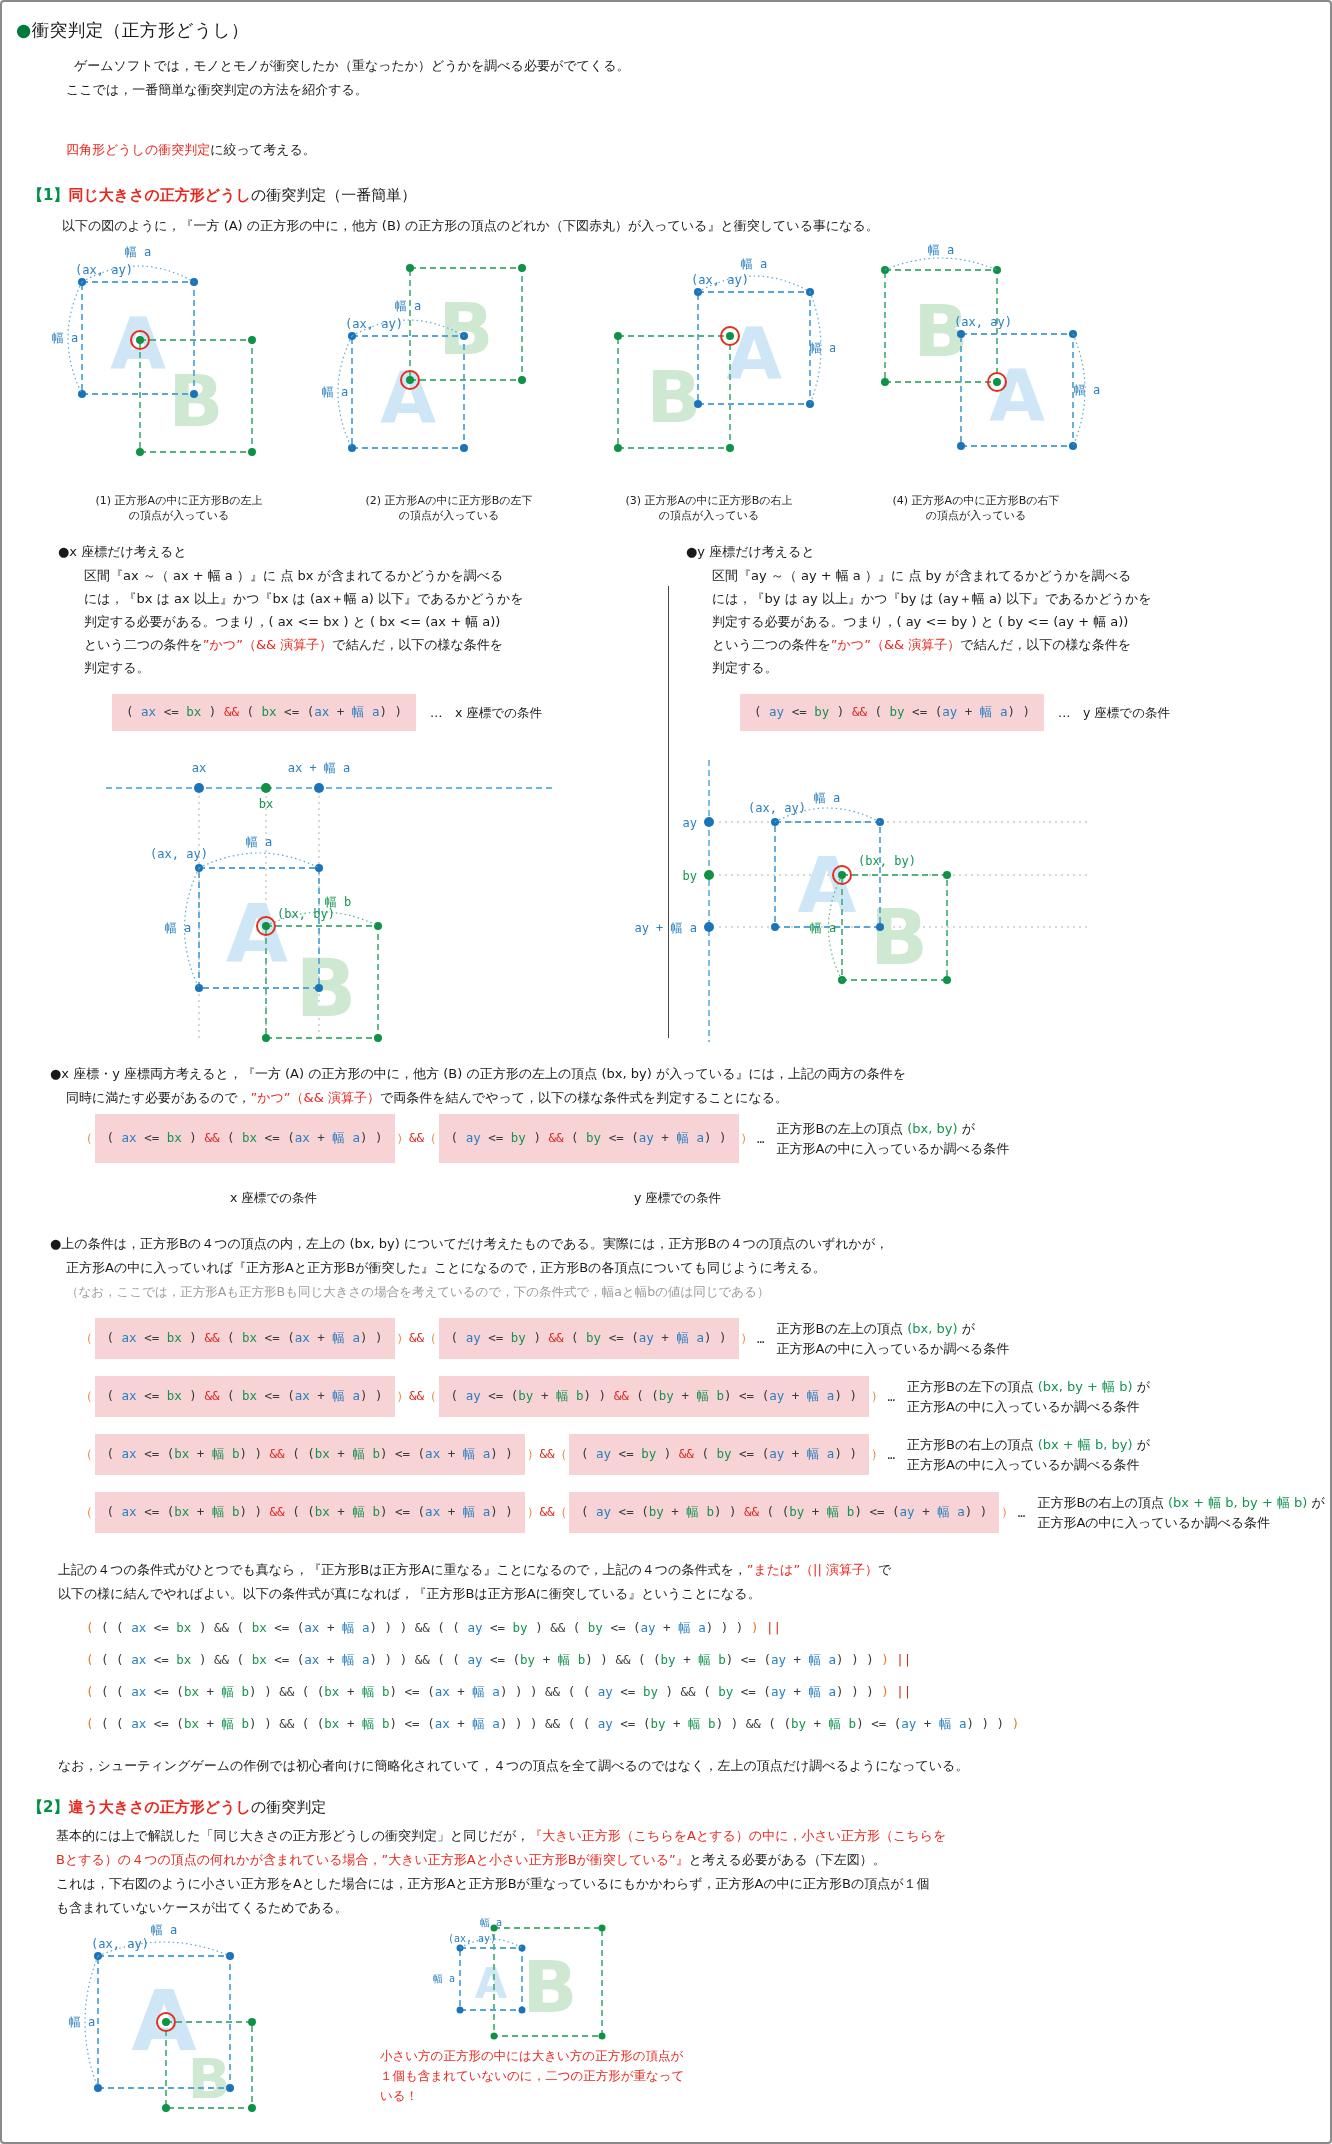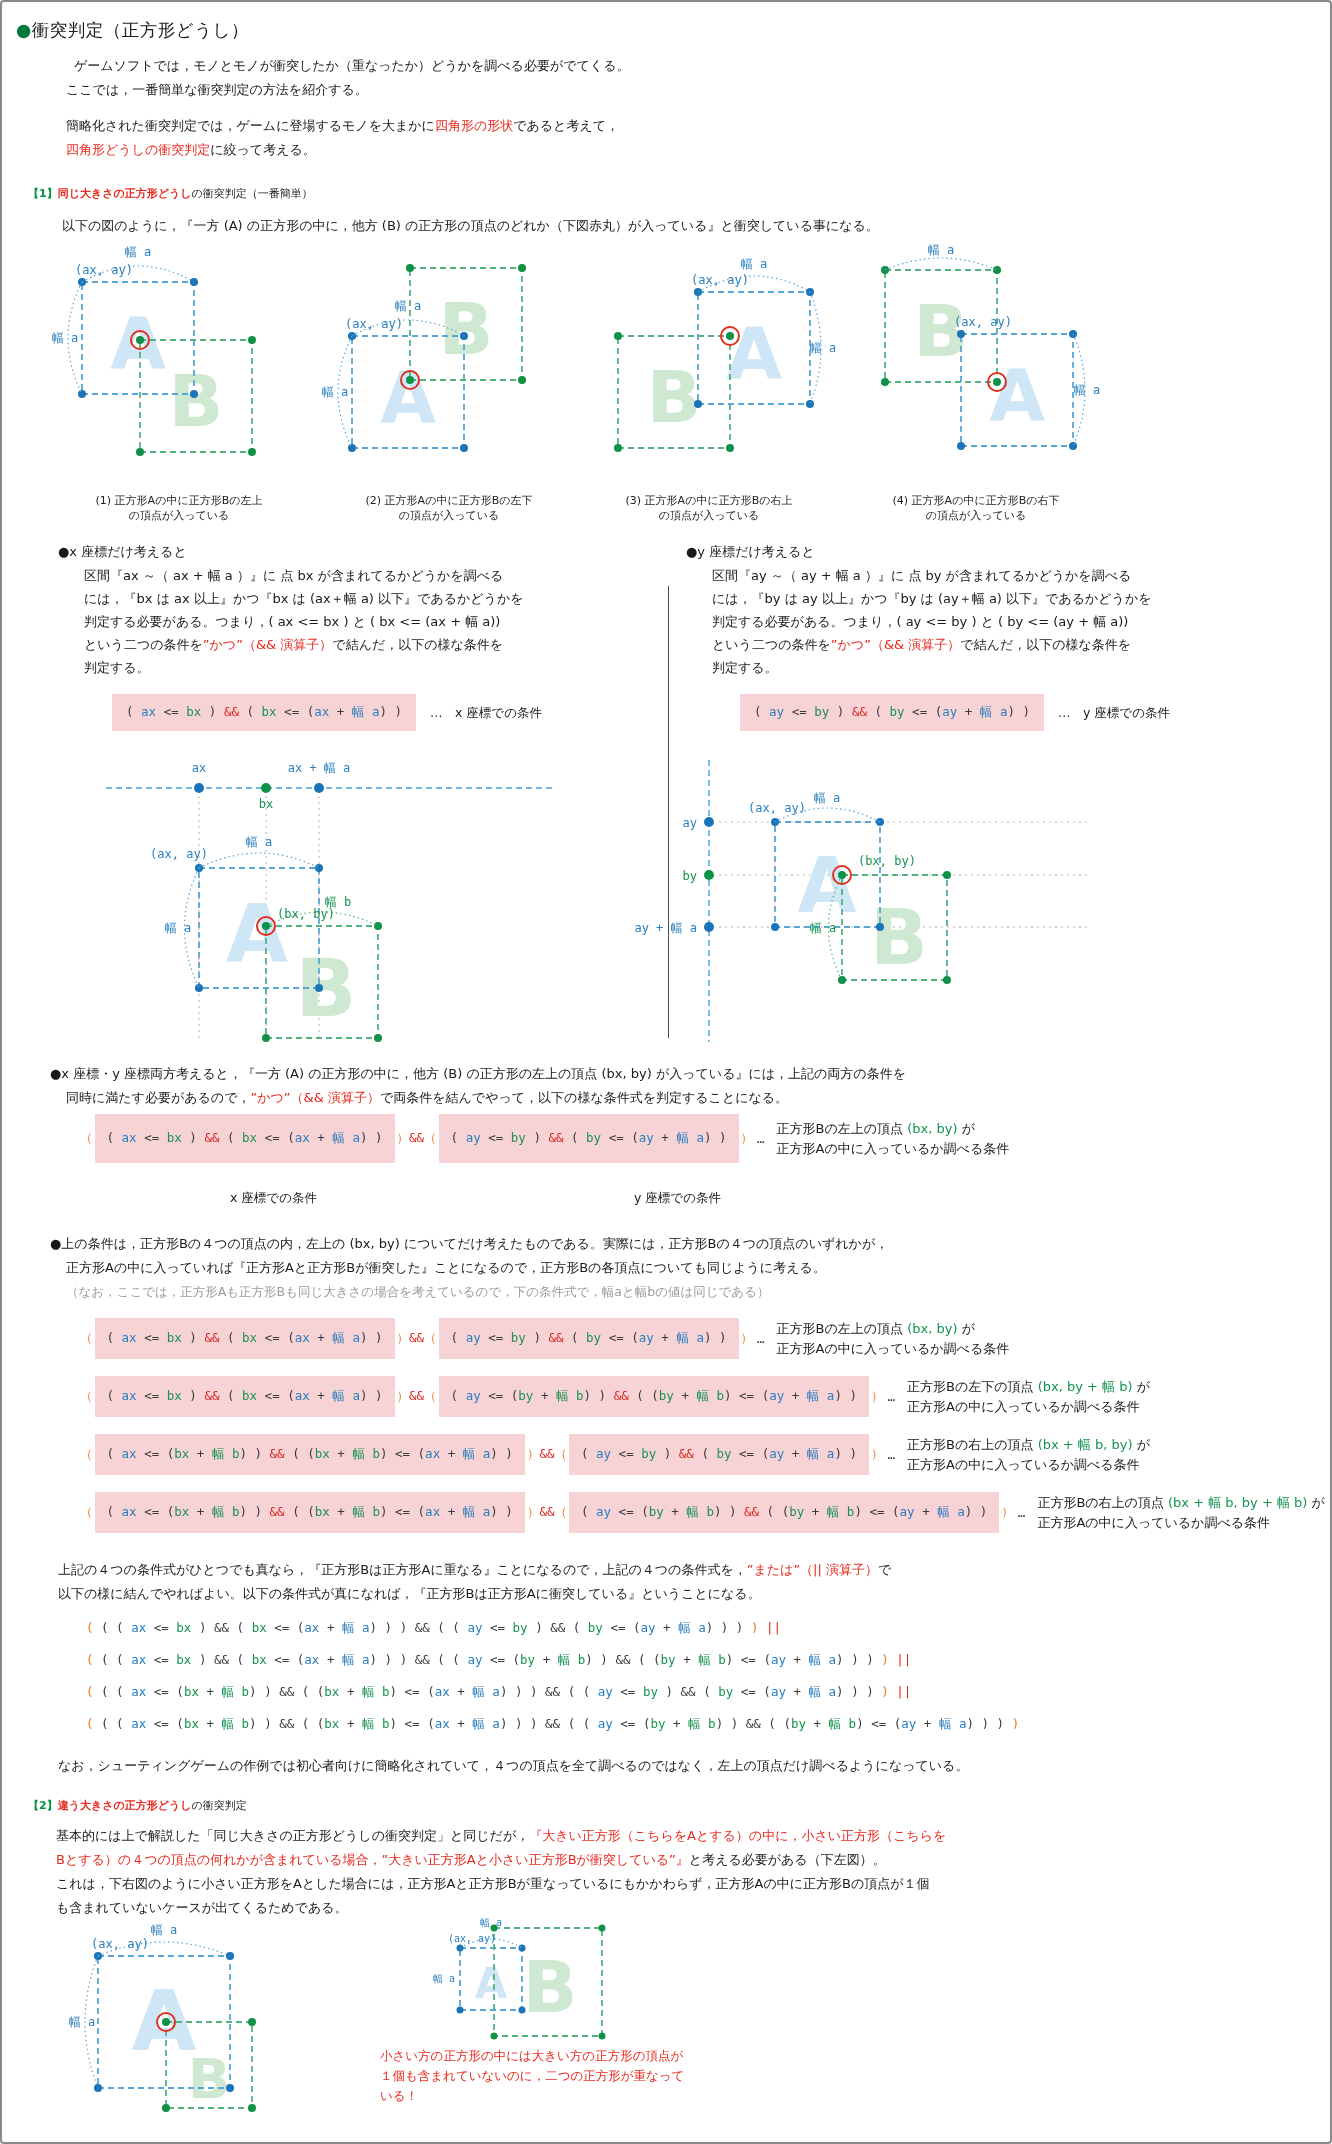--- a/index.html
+++ b/index.html
@@ -2,21 +2,21 @@
 <html><head>
 <meta charset="utf-8">
 <style>
   html,body{margin:0;padding:0;background:#fff;}
   .page{position:relative;width:1332px;height:2144px;background:#fff;border:2px solid #8a8a8a;border-radius:4px;box-sizing:border-box;font-family:"DejaVu Sans",sans-serif;color:#1a1a1a;overflow:hidden;}
   .abs{position:absolute;}
   .body-line{font-size:13px;line-height:23px;white-space:nowrap;}
   .small-line{font-size:12.5px;line-height:20px;white-space:nowrap;text-align:right;}
   .title{font-size:17.5px;letter-spacing:.5px;white-space:nowrap;}
   .title .bullet{color:#007a3d;}
-  .hline{font-size:11px;white-space:nowrap;}
+  .hline{font-size:15px;white-space:nowrap;}
   .hline .sg-gr{font-weight:bold;}
   .hline .sg-r{font-weight:bold;}
   .gray{color:#9b9b9b;}
   .codebox{background:#f8d3d6;display:inline-block;font-family:"DejaVu Sans Mono",monospace;font-size:12.5px;white-space:nowrap;}
   .codebox.slim{padding:10px 14px;}
   .codebox.tall{padding:16px 12px;}
   .codebox.rowp{padding:12px 12px;}
   .exprrow{display:flex;align-items:center;font-family:"DejaVu Sans Mono",monospace;font-size:12.5px;white-space:nowrap;}
   .exprrow .gap{margin:0 2px;}
   .annot{font-size:13px;line-height:20px;margin-left:10px;white-space:nowrap;font-family:"DejaVu Sans",sans-serif;}
@@ -48,21 +48,20 @@
 </style>
 </head>
 <body>
 
 <div class="page">
 
   <div class="abs title" style="left:14px;top:16px;"><span class="bullet">●</span><span>衝突判定（正方形どうし）</span></div>
 
   <div class="abs body-line" style="left:64px;top:52px;margin-left:8px;">ゲームソフトでは，モノとモノが衝突したか（重なったか）どうかを調べる必要がでてくる。</div>
   <div class="abs body-line" style="left:64px;top:76px;">ここでは，一番簡単な衝突判定の方法を紹介する。</div>
-  <div class="abs body-line" style="left:64px;top:112px;"><span class="sg-body" style="color: rgb(26, 26, 26);">簡略化された衝突判定では，ゲームに登場するモノを大まかに</span><span class="sg-r">四角形の形状</span><span class="sg-body" style="color: rgb(26, 26, 26);">であると考えて，</span></div>
   <div class="abs body-line" style="left:64px;top:136px;"><span class="sg-r">四角形どうしの衝突判定</span><span class="sg-body" style="color: rgb(26, 26, 26);">に絞って考える。</span></div>
 
   <div class="abs hline" style="left:26px;top:184px;"><span class="sg-gr">【1】</span><span class="sg-r">同じ大きさの正方形どうし</span><span class="sg-body" style="color: rgb(26, 26, 26);">の衝突判定（一番簡単）</span></div>
   <div class="abs body-line" style="left:60px;top:212px;">以下の図のように，『一方 (A) の正方形の中に，他方 (B) の正方形の頂点のどれか（下図赤丸）が入っている』と衝突している事になる。</div>
 
   <div class="abs" style="left:48px;top:238px;width:258px;">
     <svg width="255" height="245">
       <text x="88" y="128" class="bigA" font-size="72" text-anchor="middle">A</text>
       <text x="146" y="186" class="bigB" font-size="72" text-anchor="middle">B</text>
       <rect x="32" y="42" width="112" height="112" class="sqA"></rect>

